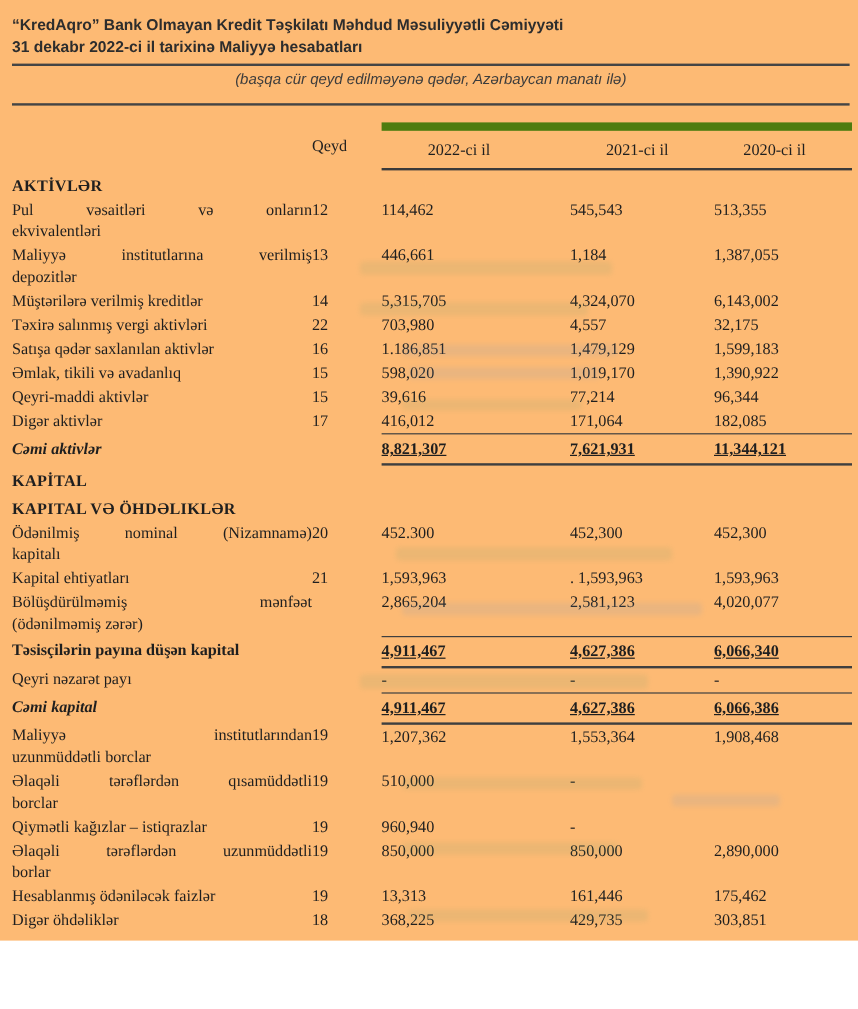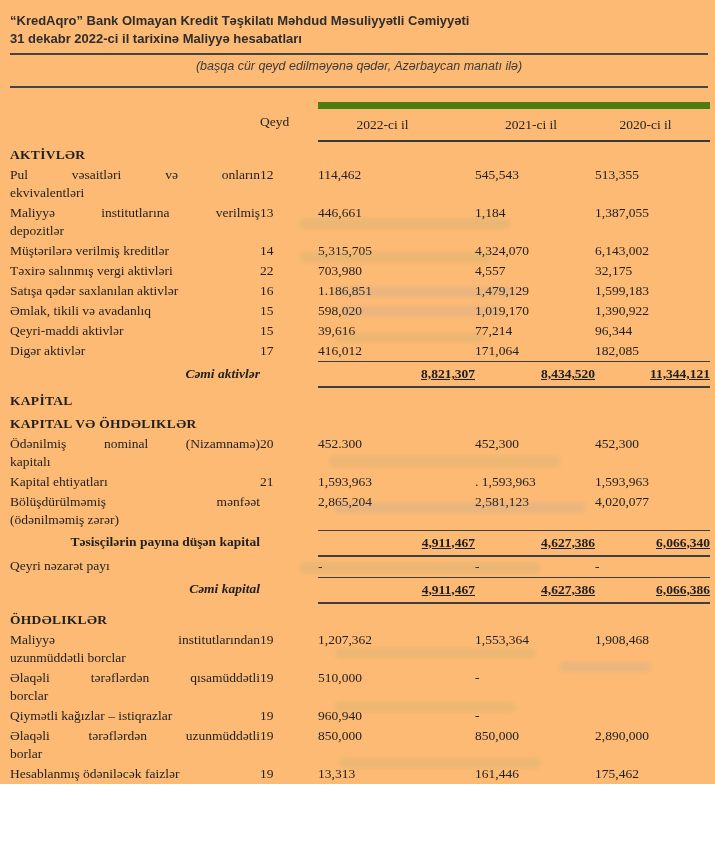--- a/index.html
+++ b/index.html
@@ -81,21 +81,21 @@
   thead th.y2020{padding-right:14px;}
   td.label{padding-right:15px;}
   .jl{text-align:justify;text-align-last:justify;}
   td.qeyd{padding-left:5px;}
   td.num{text-align:right;}
   td.c2022{padding-right:12px;margin-top:24px;}
   td.c2021{padding-right:5px;}
   td.c2020{padding-right:13px;}
   tr.section td{font-weight:bold;padding-top:4px;letter-spacing:.3px;}
   tr.section.sp td{padding-top:7px;}
-  tr.totalB td,tr.totalI td,tr.grand td{font-weight:bold;padding-top:3px;padding-bottom:3px;text-align:right;}
+  tr.totalB td,tr.totalI td,tr.grand td{font-weight:bold;padding-top:3px;padding-bottom:3px;}
   tr.totalI td.label,tr.grand td.label{font-style:italic;}
   tr.totalB td.num,tr.totalI td.num{border-top:1px solid #3f3f3f;border-bottom:2px solid #3f3f3f;text-decoration:underline;}
   
   .ghost{position:absolute;filter:blur(2px);border-radius:3px;pointer-events:none;}
   .gg{background:var(--ghost-green);opacity:.13;}
   .gb{background:var(--ghost-blue);opacity:.14;}
 </style>
 </head>
 <body>
 
@@ -219,21 +219,21 @@
           <td class="num c2022">416,012</td>
           <td class="num c2021">171,064</td>
           <td class="num c2020">182,085</td>
         </tr>
         <tr class="totalI">
           <td class="label">
             <div>Cəmi aktivlər</div>
           </td>
           <td class="qeyd"></td>
           <td class="num c2022">8,821,307</td>
-          <td class="num c2021">8,434,520</td>
+          <td class="num c2021">7,621,931</td>
           <td class="num c2020">11,344,121</td>
         </tr>
         <tr class="section">
           <td colspan="5">KAPİTAL</td>
         </tr>
         <tr class="section">
           <td colspan="5">KAPITAL VƏ ÖHDƏLIKLƏR</td>
         </tr>
         <tr class="item">
           <td class="label">
@@ -284,23 +284,20 @@
         </tr>
         <tr class="totalI">
           <td class="label">
             <div>Cəmi kapital</div>
           </td>
           <td class="qeyd"></td>
           <td class="num c2022">4,911,467</td>
           <td class="num c2021">4,627,386</td>
           <td class="num c2020">6,066,386</td>
         </tr>
-        <tr class="section sp">
-          <td colspan="5">ÖHDƏLIKLƏR</td>
-        </tr>
         <tr class="item">
           <td class="label">
             <div class="jl">Maliyyə institutlarından</div>
             <div>uzunmüddətli borclar</div>
           </td>
           <td class="qeyd">19</td>
           <td class="num c2022">1,207,362</td>
           <td class="num c2021">1,553,364</td>
           <td class="num c2020">1,908,468</td>
         </tr>

